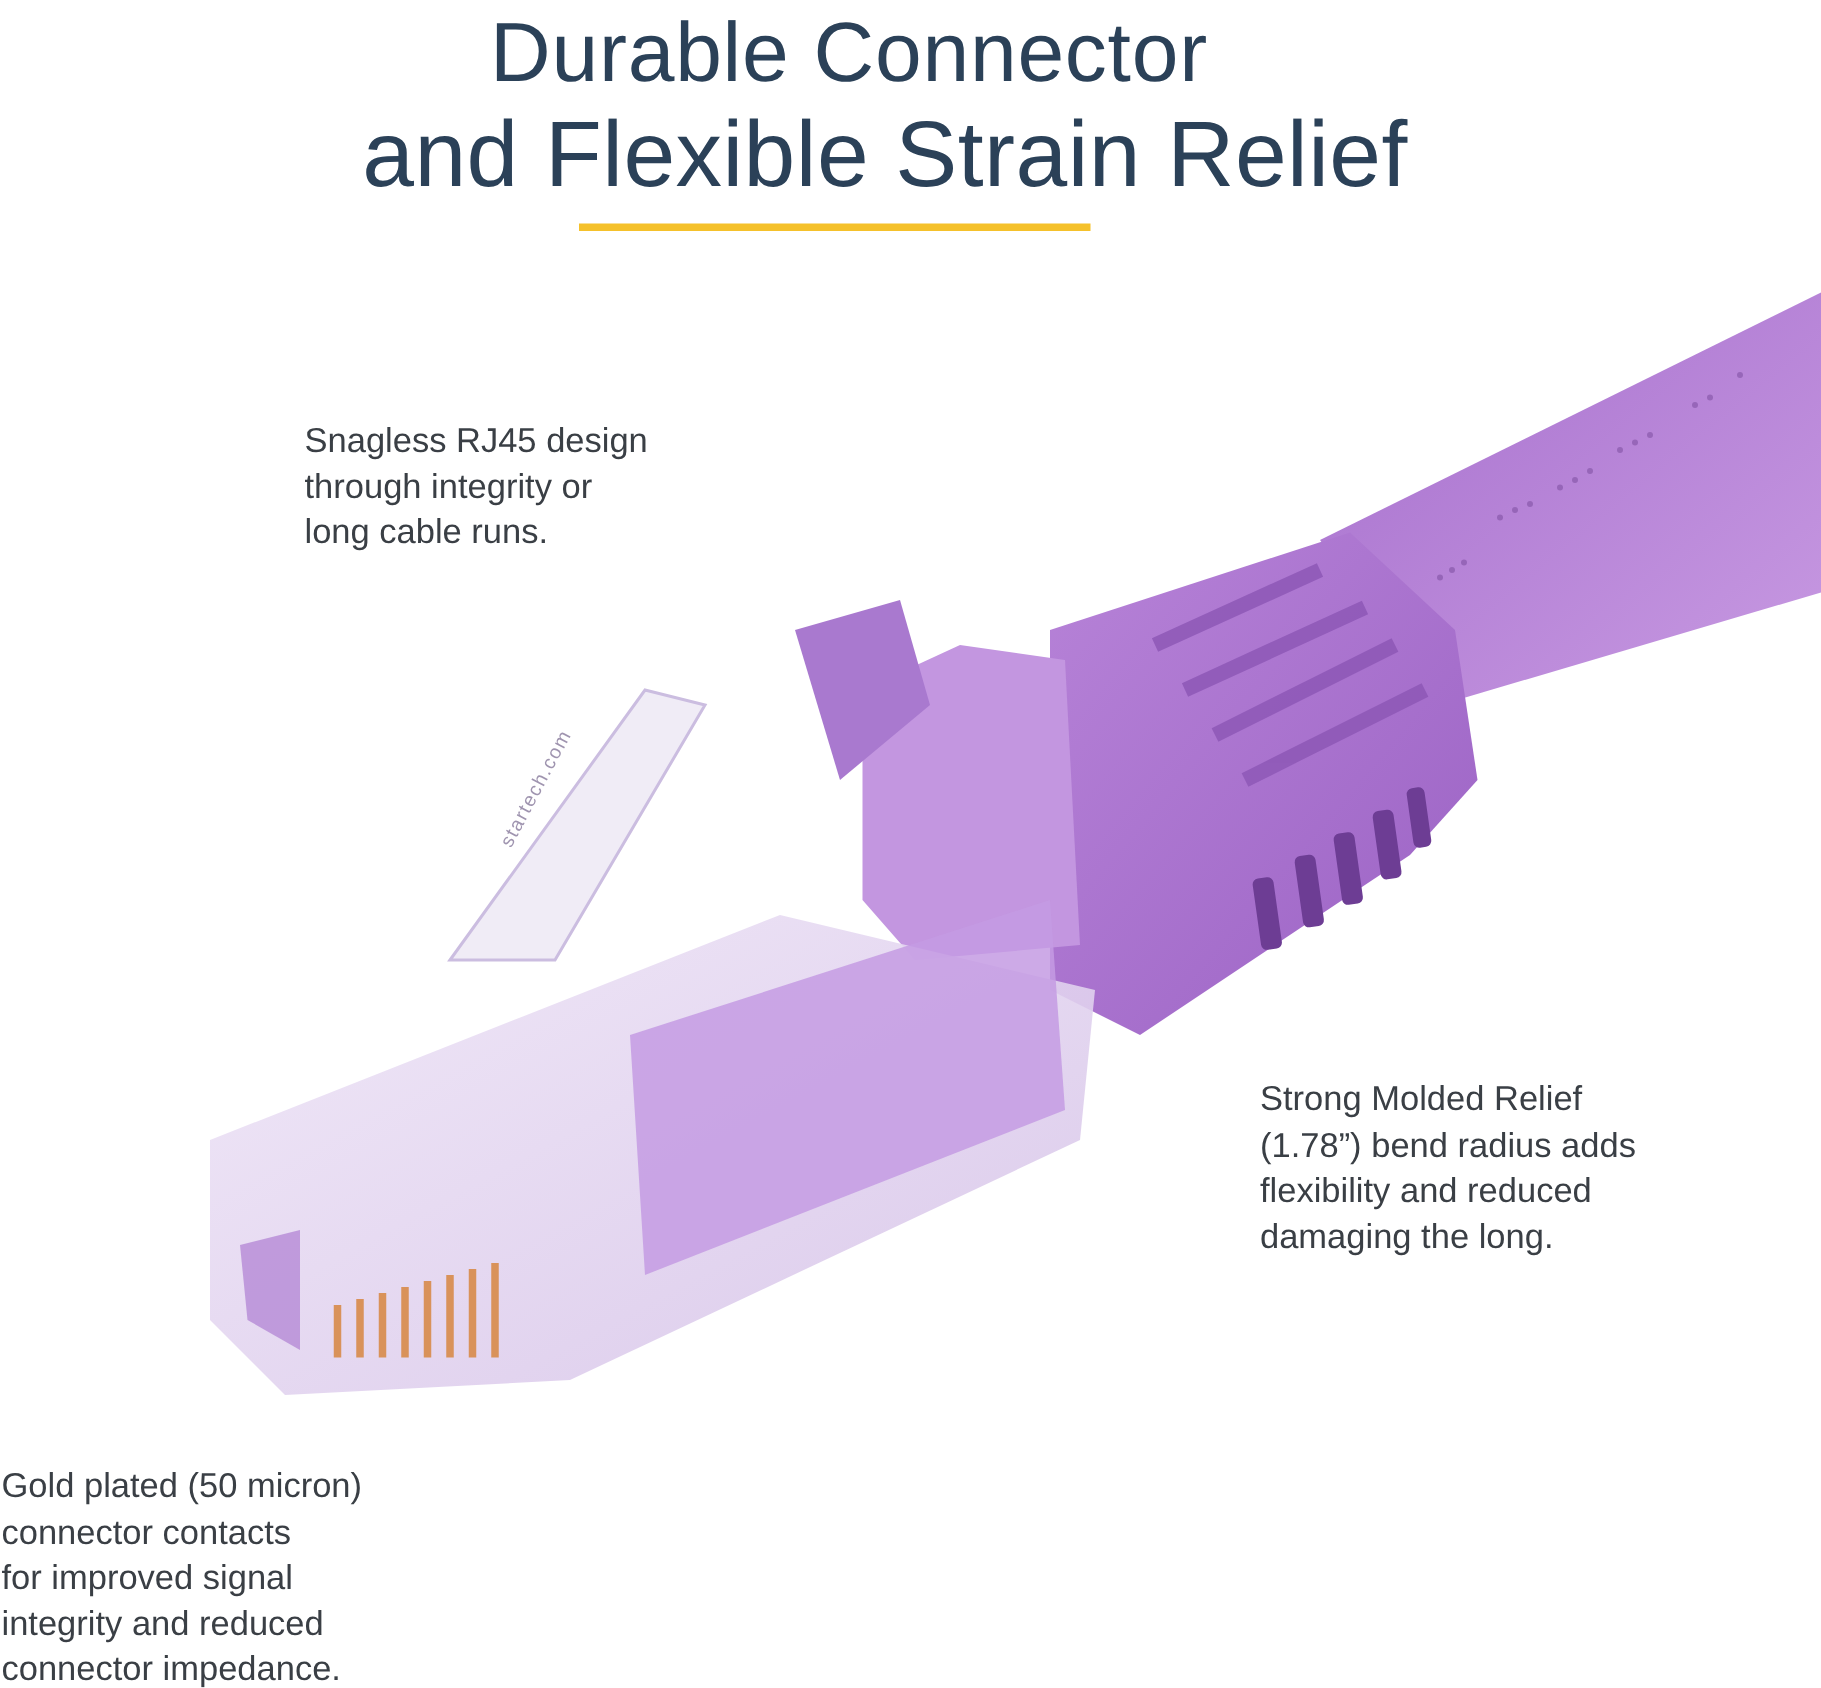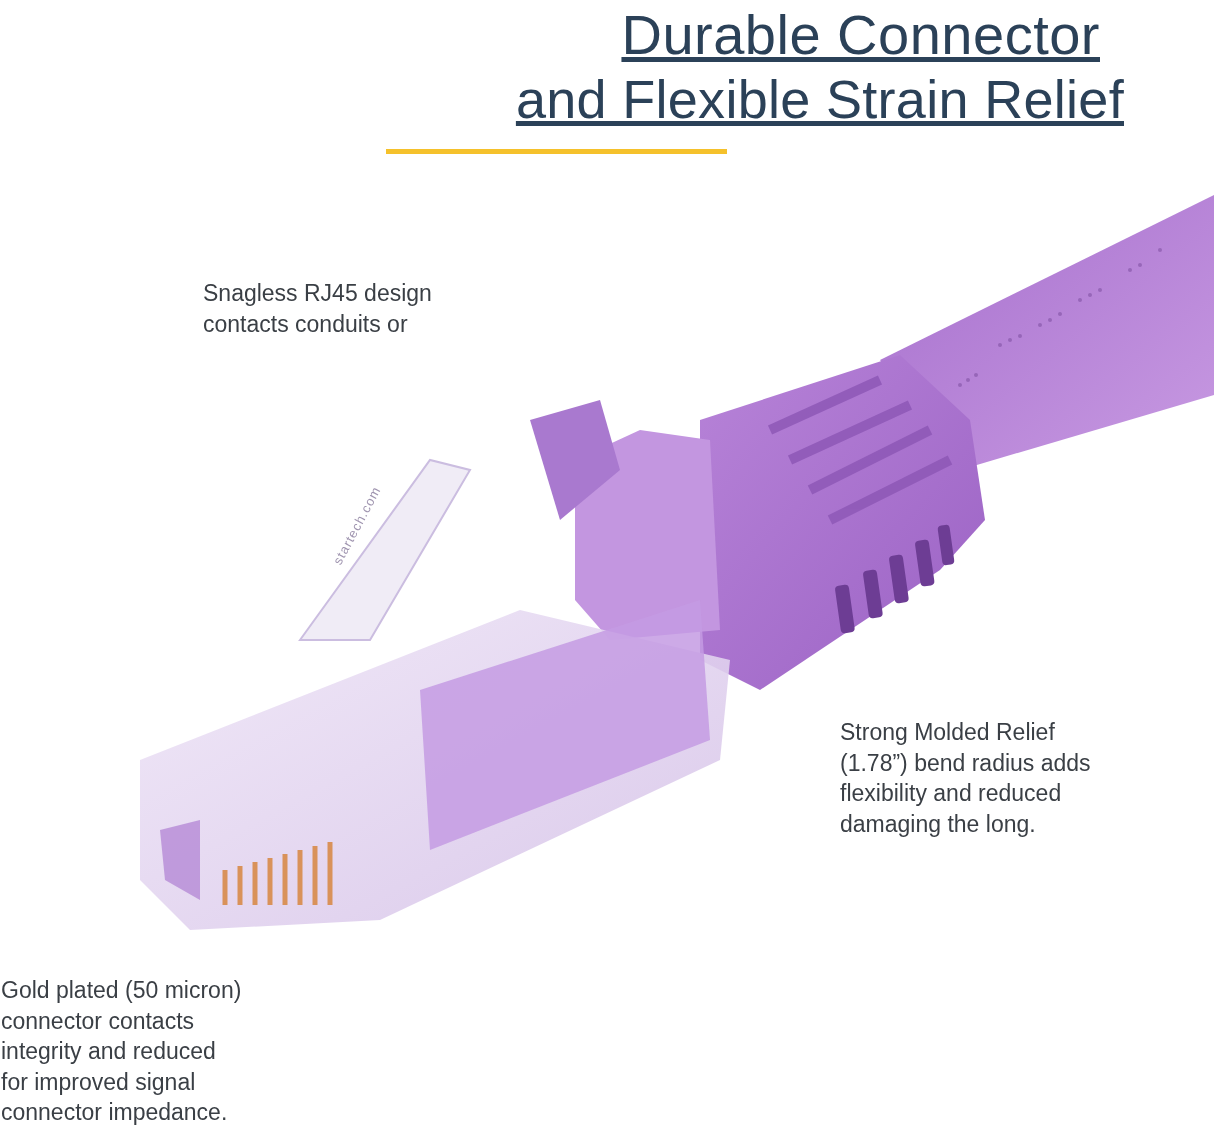--- a/index.html
+++ b/index.html
@@ -1,19 +1,19 @@
 <!DOCTYPE html>
 <html><head>
 <meta charset="utf-8">
 <style>
   html, body { margin: 0; padding: 0; background: #ffffff; }
   body { width: 1214px; height: 1125px; position: relative; overflow: hidden; font-family: "Liberation Sans", "DejaVu Sans", sans-serif; }
-  .title { position: absolute; left: 0; width: 1100px; text-align: right; color: #2b4158; margin: 0; text-decoration: underline; }
+  .title { position: absolute; left: 16px; width: 1100px; text-align: center; color: #2b4158; margin: 0; }
   .title-1 { top: 2px; font-size: 56px; font-weight: normal; letter-spacing: 0.5px; }
-  .title-2 { top: 68px; font-size: 54px; font-weight: normal; letter-spacing: 0.3px; padding-left: 24px; }
+  .title-2 { top: 68px; font-size: 62px; font-weight: normal; letter-spacing: 0.3px; padding-left: 24px; }
   .accent-rule { position: absolute; left: 386px; top: 149px; width: 341px; height: 5px; background: #f5c12b; }
   .callout { position: absolute; color: #3a3f45; font-size: 23px; line-height: 30.5px; margin: 0; }
   .callout span { display: block; white-space: nowrap; }
   .callout-snagless { left: 203px; top: 278px; }
   .callout-strain { left: 840px; top: 717px; }
   .callout-gold { left: 1px; top: 975px; }
   .product-image { position: absolute; left: 0; top: 0; width: 1214px; height: 1125px; pointer-events: none; }
   .brand-mark { position: absolute; left: 330px; top: 560px; transform: rotate(-62deg); transform-origin: left top; font-size: 13px; color: rgba(80,60,110,0.55); letter-spacing: 1px; }
 </style>
 </head>
@@ -91,29 +91,30 @@
     <line x1="315" y1="846" x2="315" y2="905"></line>
     <line x1="330" y1="842" x2="330" y2="905"></line>
   </g>
   <path d="M160 830 L200 820 L200 900 L165 880 Z" fill="#b58ad6" opacity="0.8"></path>
 </svg>
 
 <div class="brand-mark">startech.com</div>
 
 <div class="callout callout-snagless">
   <span>Snagless RJ45 design</span>
-  <span>contacts conduits or</span>
+  <span>through integrity or</span>
+  <span>long cable runs.</span>
 </div>
 
 <div class="callout callout-strain">
   <span>Strong Molded Relief</span>
   <span>(1.78”) bend radius adds</span>
   <span>flexibility and reduced</span>
   <span>damaging the long.</span>
 </div>
 
 <div class="callout callout-gold">
   <span>Gold plated (50 micron)</span>
   <span>connector contacts</span>
+  <span>for improved signal</span>
   <span>integrity and reduced</span>
-  <span>for improved signal</span>
   <span>connector impedance.</span>
 </div>
 
 </body></html>

